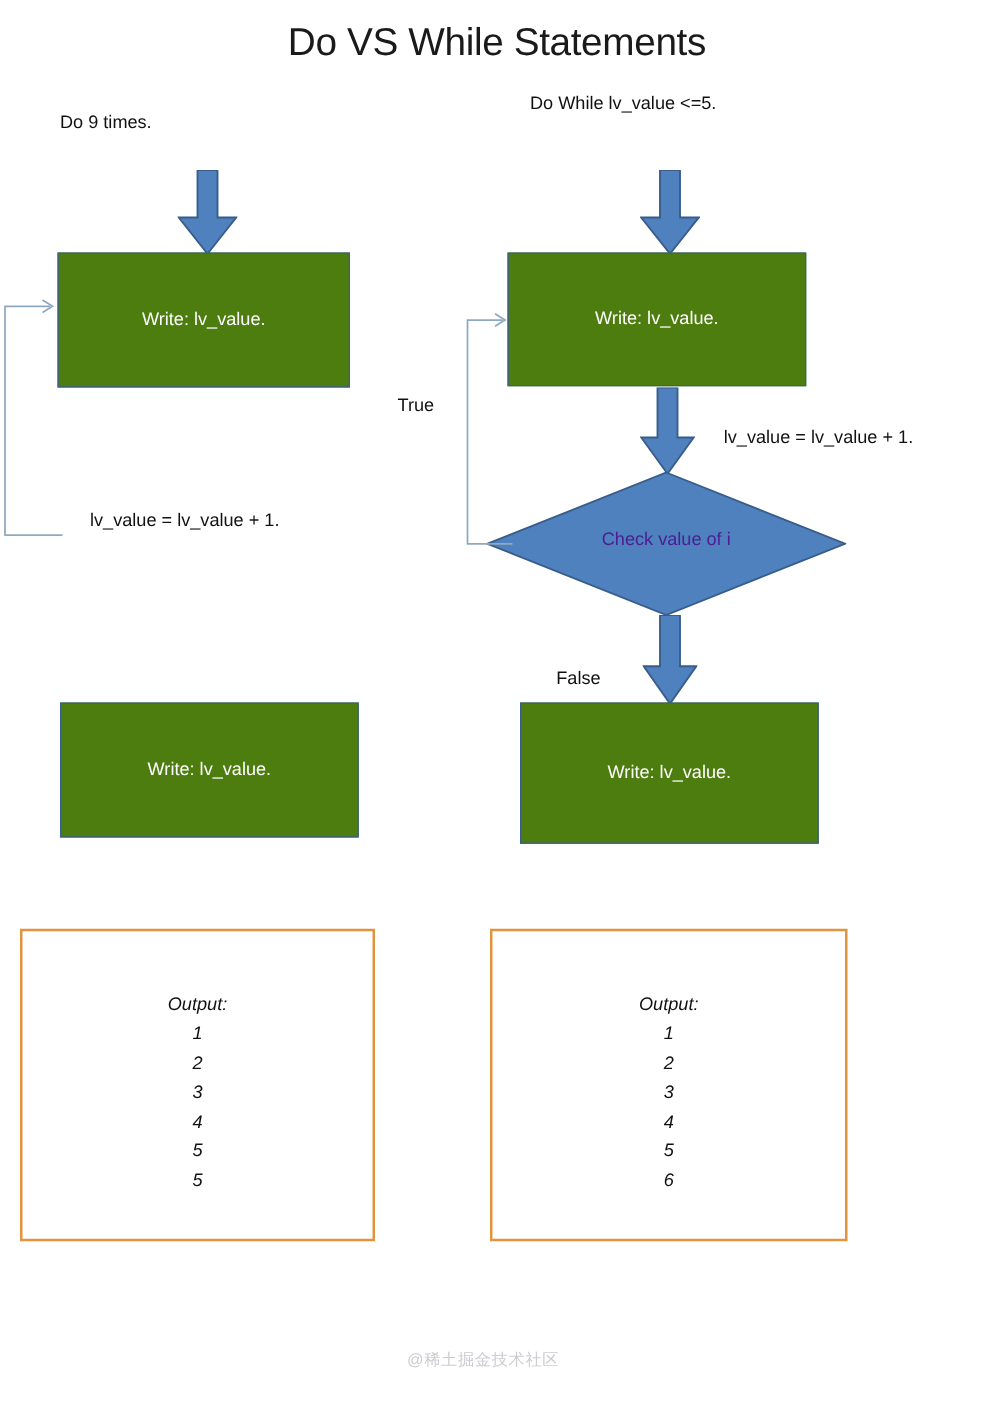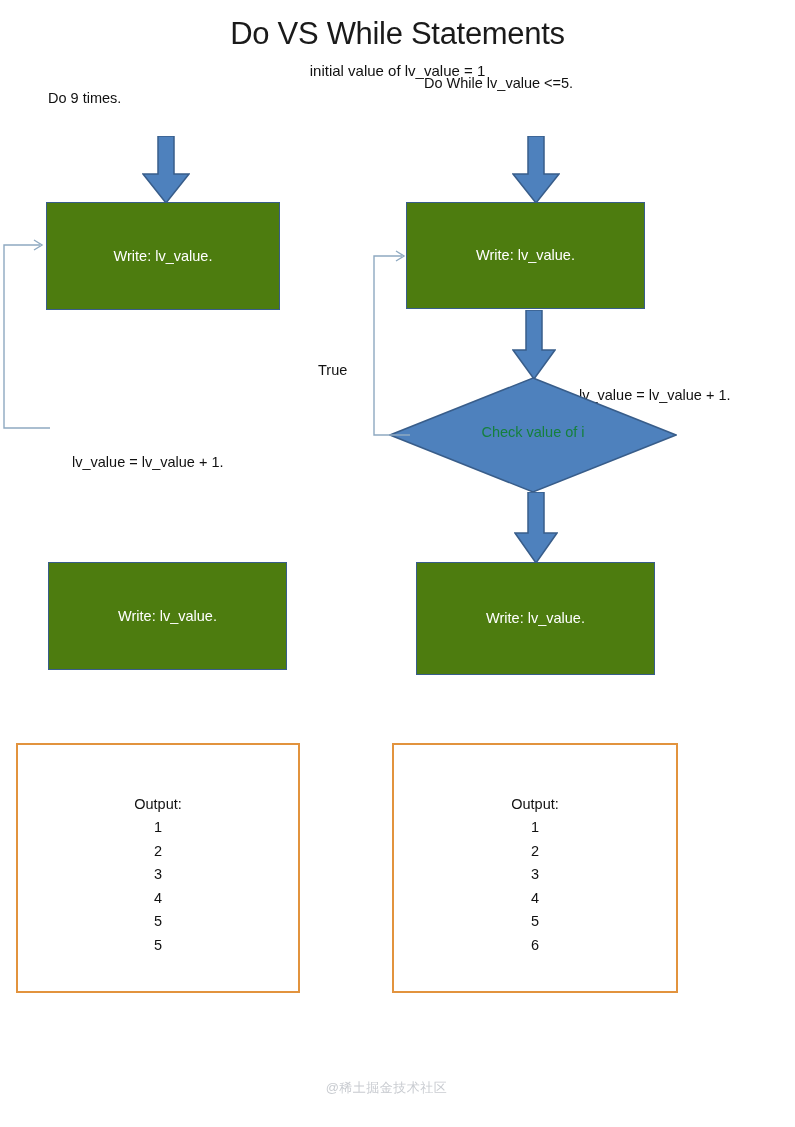--- a/index.html
+++ b/index.html
@@ -67,37 +67,36 @@
     top: 377px;
     width: 288px;
     height: 116px;
   }
   .diamond-wrap svg { display: block; }
   .diamond-label {
     left: 389px;
     top: 424px;
     width: 288px;
     text-align: center;
-    color: #15803d;
+    color: #4c1d95;
     font-size: 14.5px;
     pointer-events: none;
   }
 
   
   .blockarrow svg { display: block; }
 
   
   .loop svg { display: block; }
 
   
   .note {
     font-size: 14.5px;
     color: #111111;
     white-space: nowrap;
-    margin-top: 45px;
   }
   .note.incr-left  { left: 72px;  top: 409px; }
   .note.incr-right { left: 579px; top: 342px; }
   .note.true-lbl   { left: 318px; top: 317px; }
   .note.false-lbl  { left: 445px; top: 535px; }
 
   
   .outbox {
     border: 2px solid #E2933E;
     background: #FFFFFF;
@@ -105,20 +104,21 @@
   }
   .outbox-inner {
     position: absolute;
     left: 0;
     top: 48px;
     width: 100%;
     text-align: center;
     font-size: 14.5px;
     color: #111111;
     line-height: 1.62;
+    font-style: italic;
   }
   .out-title { display: block; }
   .out-val   { display: block; }
 
   
   .watermark {
     left: 0;
     top: 1079px;
     width: 773px;
     text-align: center;
@@ -126,21 +126,20 @@
     color: #c9ccd1;
     letter-spacing: 0.5px;
   }
 </style>
 </head>
 <body>
 
 <div id="canvas">
 
   <div class="abs title">Do VS While Statements</div>
-  <div class="abs subtitle">initial value of lv_value = 1</div>
 
   <div class="abs col-head left">Do 9 times.</div>
   <div class="abs col-head right">Do While lv_value &lt;=5.</div>
 
   <div class="abs blockarrow" style="left:142px; top:136px; width:48px; height:68px;">
     <svg width="48" height="68" viewBox="0 0 48 68">
       <polygon points="16,0 32,0 32,38 47,38 24,67 1,38 16,38" fill="#4E81BD" stroke="#385D8A" stroke-width="1.5"></polygon>
     </svg>
   </div>
 

